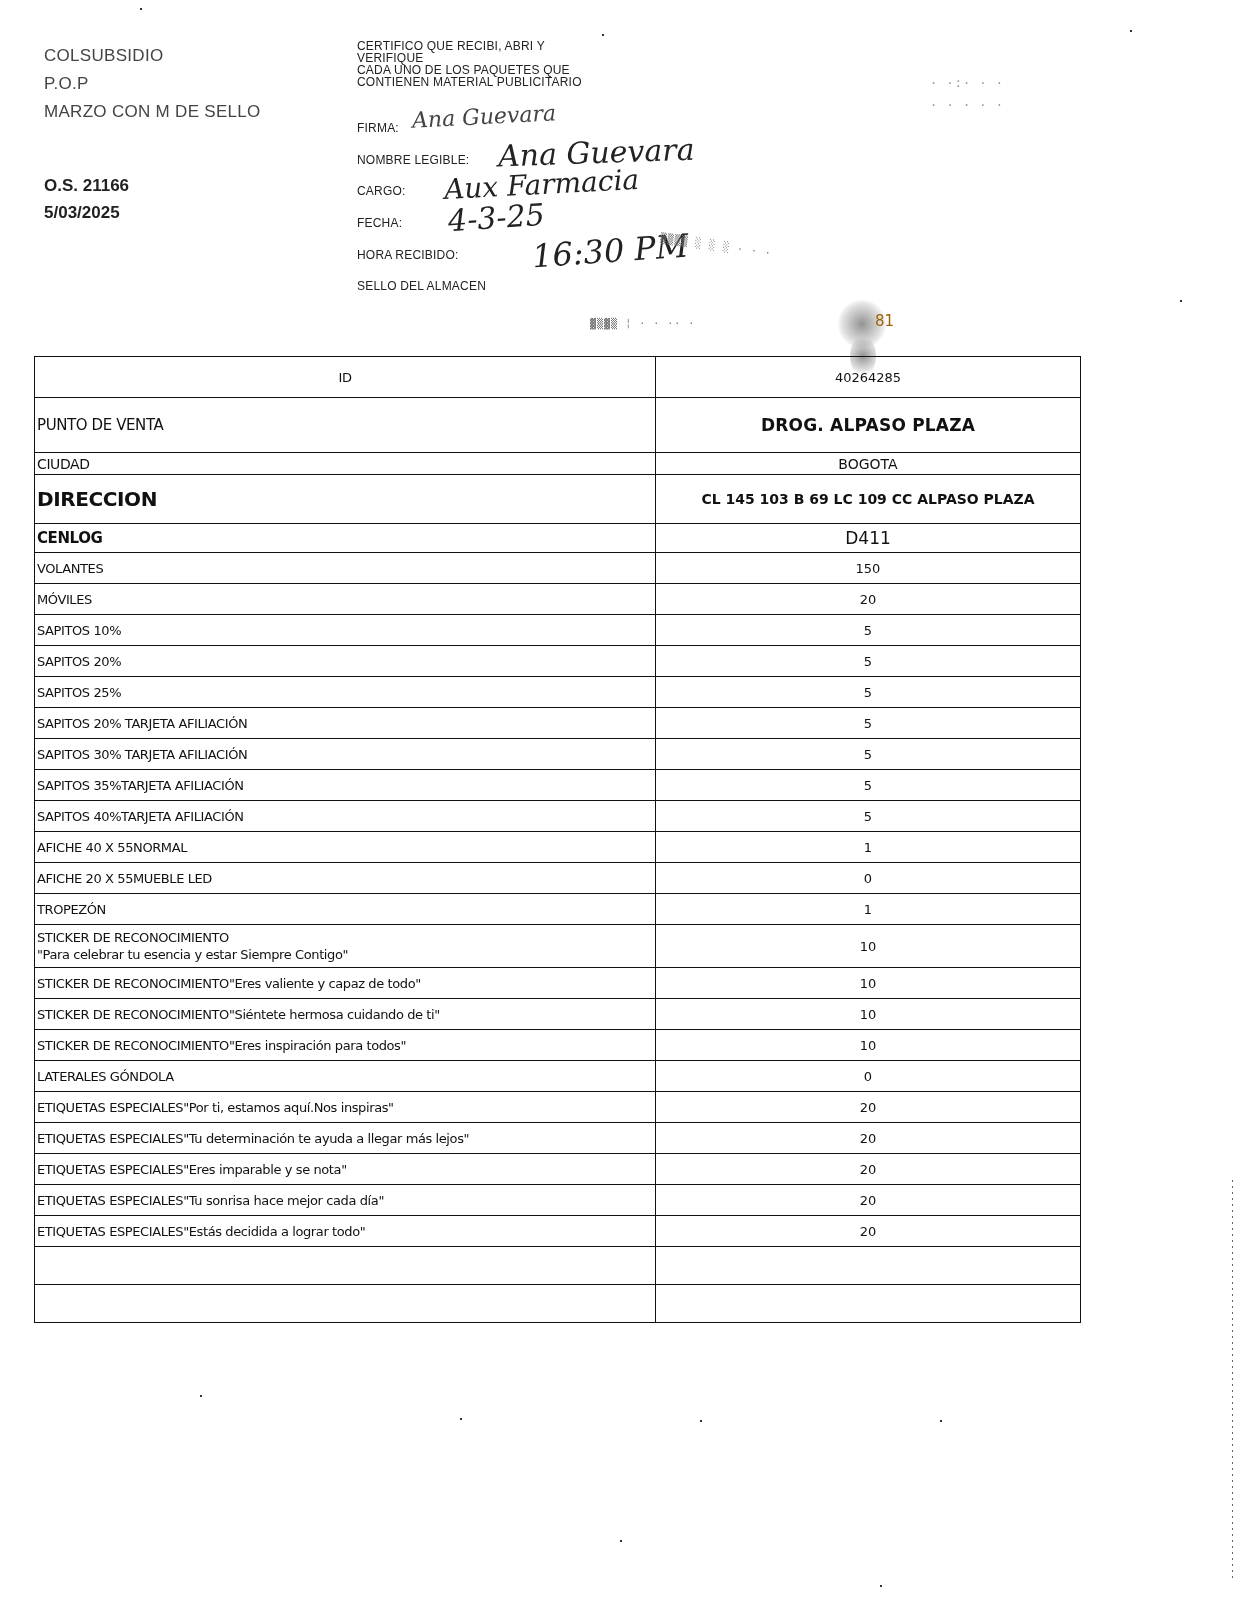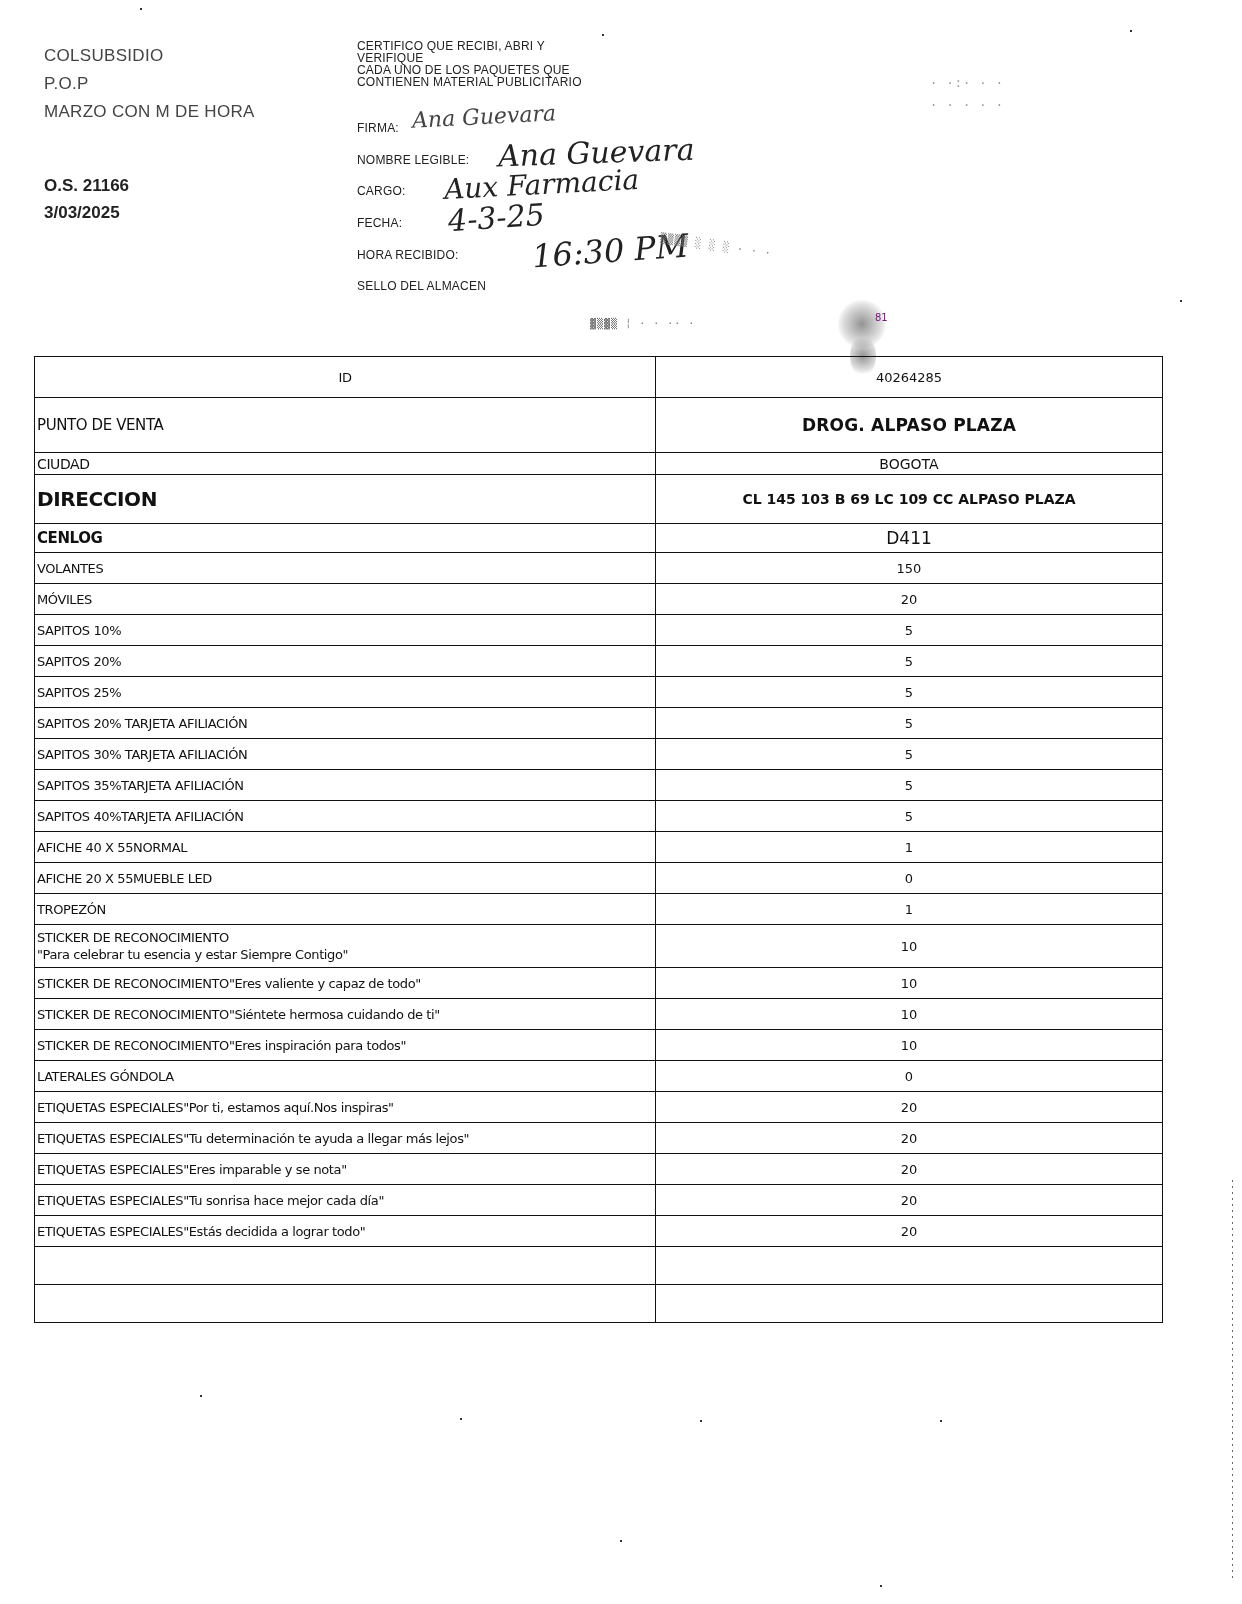--- a/index.html
+++ b/index.html
@@ -69,33 +69,33 @@
       font-family: "DejaVu Sans Mono", monospace;
       font-size: 10px;
       color: #777;
       letter-spacing: 1px;
     }
     .stamp-num {
       position: absolute;
       left: 875px;
       top: 312px;
       font-family: "DejaVu Sans", sans-serif;
-      font-size: 10px;
-      color: #701a75;
+      font-size: 15px;
+      color: #a16207;
     }
     .blot {
       position: absolute;
       background: radial-gradient(circle, rgba(60,60,60,0.55) 0%, rgba(120,120,120,0.25) 55%, rgba(255,255,255,0) 75%);
       border-radius: 50%;
     }
     table.pop {
       position: absolute;
       left: 34px;
       top: 356px;
-      width: 1129px;
+      width: 1047px;
       border-collapse: collapse;
       font-family: "DejaVu Sans", sans-serif;
       font-size: 13px;
       table-layout: fixed;
     }
     table.pop td {
       border: 1.6px solid #111;
       padding: 0 2px;
       vertical-align: middle;
       color: #111;
@@ -130,23 +130,23 @@
       width: 1px;
       background: repeating-linear-gradient(to bottom, #666 0 2px, transparent 2px 6px);
     }
   </style>
 </head>
 <body>
 
 <div class="hdr-left">
   <div class="line">COLSUBSIDIO</div>
   <div class="line">P.O.P</div>
-  <div class="line">MARZO CON M DE HORA</div>
+  <div class="line">MARZO CON M DE SELLO</div>
   <div class="os">O.S. 21166</div>
-  <div class="date">3/03/2025</div>
+  <div class="date">5/03/2025</div>
 </div>
 
 <div class="cert">
   <div class="ctext">
     <div>CERTIFICO QUE RECIBI, ABRI Y</div>
     <div>VERIFIQUE</div>
     <div>CADA  UNO DE LOS PAQUETES QUE</div>
     <div>CONTIENEN MATERIAL PUBLICITARIO</div>
   </div>
   <div class="field" style="top:82px;">FIRMA:</div>

